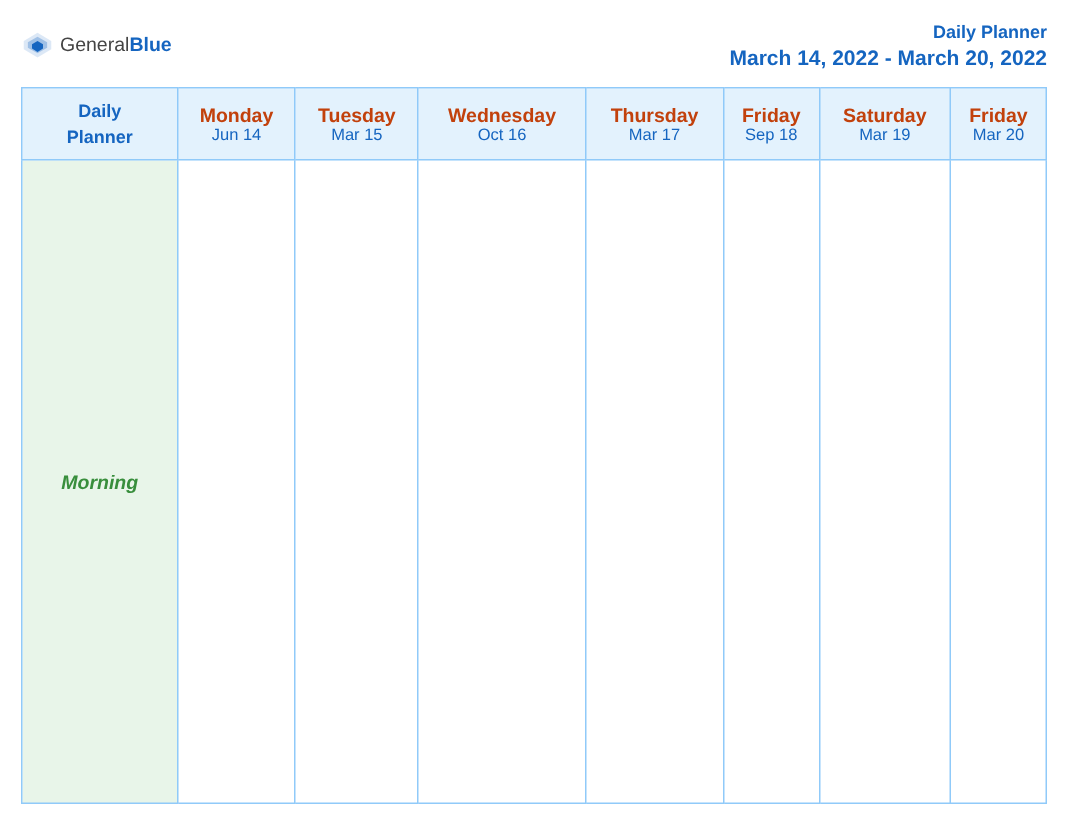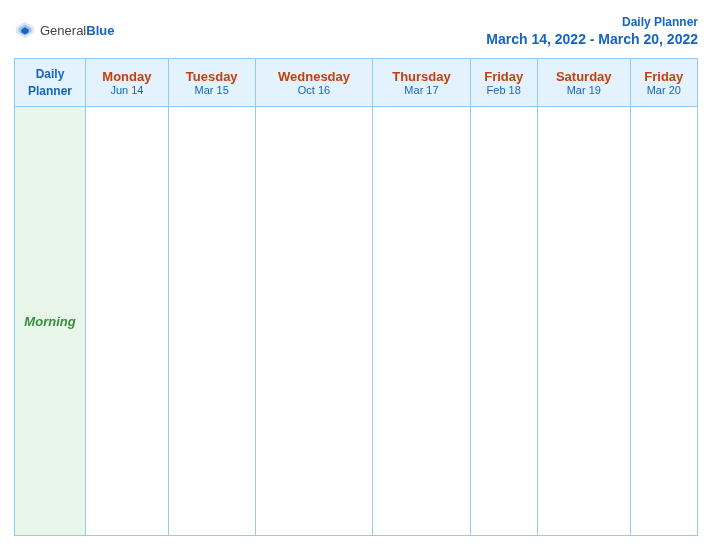--- a/index.html
+++ b/index.html
@@ -103,21 +103,21 @@
       color: #1565c0;
       line-height: 1.4;
     }
 
     .row-label {
       background-color: #e8f5e9;
       color: #388e3c;
       font-style: italic;
       font-size: 13px;
       font-weight: bold;
-      width: 71px;
+      width: 104px;
       height: 110px;
     }
 
     .planner-table td.empty-cell {
       background: #fff;
       height: 110px;
     }
   </style>
 </head>
 <body>
@@ -157,21 +157,21 @@
       <th>
         <span class="day-name">Wednesday</span>
         <span class="day-date">Oct 16</span>
       </th>
       <th>
         <span class="day-name">Thursday</span>
         <span class="day-date">Mar 17</span>
       </th>
       <th>
         <span class="day-name">Friday</span>
-        <span class="day-date">Feb 18</span>
+        <span class="day-date">Sep 18</span>
       </th>
       <th>
         <span class="day-name">Saturday</span>
         <span class="day-date">Mar 19</span>
       </th>
       <th>
         <span class="day-name">Friday</span>
         <span class="day-date">Mar 20</span>
       </th>
     </tr>

